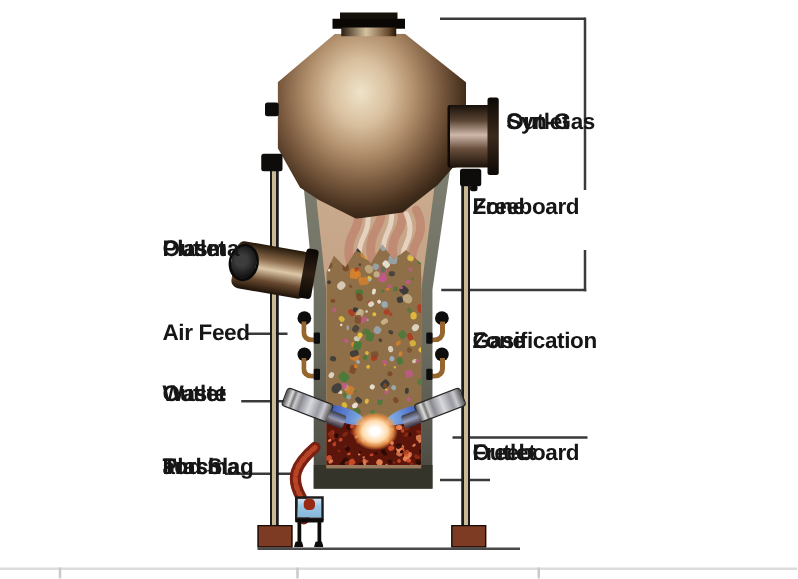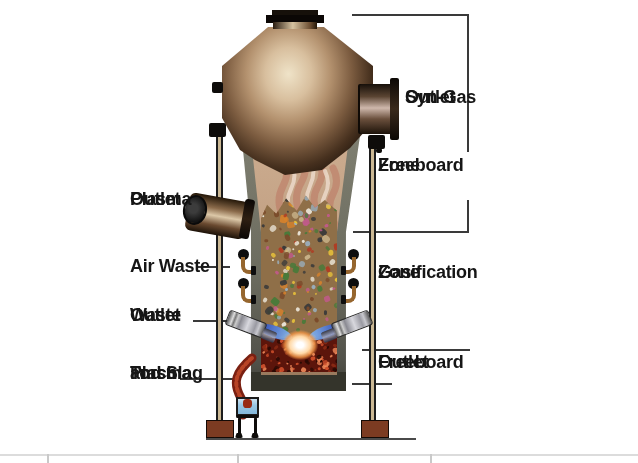--- a/index.html
+++ b/index.html
@@ -414,21 +414,21 @@
 
   <div style="left:187px;top:197px;width:60px;height:38px;transform:rotate(10deg);border-radius:6px;background:linear-gradient(180deg,#241708,#8a6a4a 30%,#dcc8a8 50%,#6a4a30 75%,#1c1208);"></div>
   <div style="left:183px;top:195px;width:24px;height:30px;transform:rotate(10deg);border-radius:50%;border:2px solid #0a0a0a;background:radial-gradient(circle at 40% 45%,#3c3c3c 25%,#141414 70%);"></div>
   <div style="left:242px;top:199px;width:10px;height:40px;transform:rotate(10deg);border-radius:3px;background:linear-gradient(180deg,#0a0705,#2e1f12 50%,#0a0705);"></div>
 
   <div class="lbl" style="left:130px;top:188px;">
     <span class="row">Outlet</span>
     <span class="row">Plasma</span>
   </div>
   <div class="lbl" style="left:130px;top:255px;">
-    <span class="row">Air Waste</span>
+    <span class="row">Air Feed</span>
   </div>
   <div class="lbl" style="left:130px;top:304px;">
     <span class="row">Outlet</span>
     <span class="row">Waste</span>
   </div>
   <div class="lbl" style="left:130px;top:362px;">
     <span class="row">Plasma</span>
     <span class="row">and Slag</span>
     <span class="row">Torch</span>
   </div>

